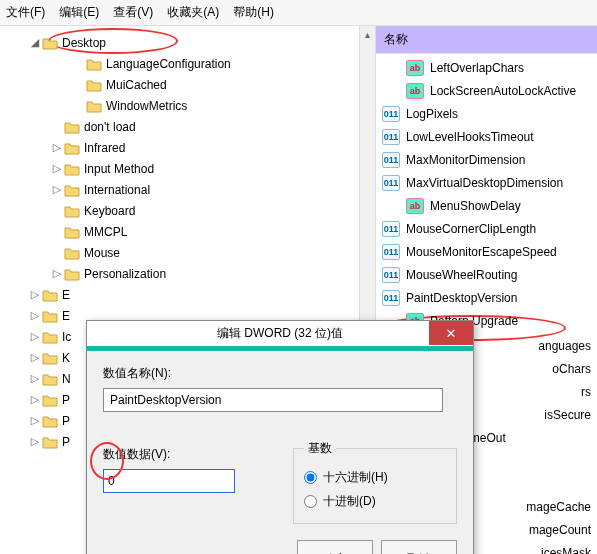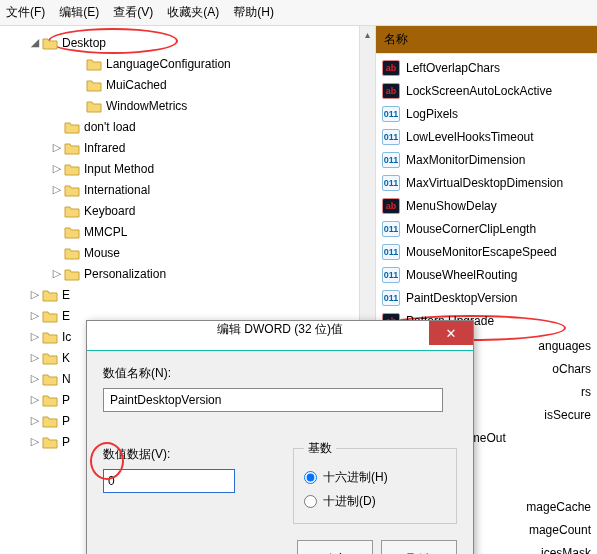--- a/index.html
+++ b/index.html
@@ -19,34 +19,34 @@
 .folder-icon svg { width: 16px; height: 14px; }
 .tree-label { cursor: default; }
 
 .ind-1 { padding-left: 22px; }
 .ind-2 { padding-left: 44px; }
 .ind-3 { padding-left: 66px; }
 
 .ring { position: absolute; border: 2px solid #e33; border-radius: 50%; pointer-events: none; }
 .ring1 { left: 48px; top: 2px; width: 130px; height: 26px; }
 
-.list-header { padding: 5px 8px; border-bottom: 1px solid #e6e6e6; background: #a16207; }
+.list-header { padding: 5px 8px; border-bottom: 1px solid #e6e6e6; background: #c4b5fd; }
 .list { padding: 2px 0; }
 .list-row { display: flex; align-items: center; height: 23px; padding: 0 6px; cursor: default; position: relative; }
 .reg-icon { width: 18px; height: 16px; display: inline-flex; align-items: center; justify-content: center; margin-right: 6px; font-size: 9px; font-weight: bold; border: 1px solid; border-radius: 2px; }
-.reg-sz { color: #d22; border-color: #d88; background: #0f172a; }
+.reg-sz { color: #d22; border-color: #d88; background: #5eead4; margin-left: 24px; }
 .reg-num { color: #06a; border-color: #8bd; background: #f2f8ff; }
 .ring2 { left: 0px; top: 261px; width: 190px; height: 26px; border-radius: 50% / 50%; }
 
 .scrollbar-v { position: absolute; right: 0; top: 0; bottom: 0; width: 16px; background: #f0f0f0; border-left: 1px solid #ddd; }
 .scroll-arrow { height: 16px; display: flex; align-items: center; justify-content: center; color: #666; font-size: 10px; }
 
 
 .dialog { position: absolute; left: 86px; top: 320px; width: 388px; background: #f0f0f0; border: 1px solid #888; box-shadow: 2px 2px 8px rgba(0,0,0,.3); }
-.dialog-title { background: #fff; height: 30px; display: flex; justify-content: center; border-bottom: 1px solid #14b8a6; position: relative; font-size: 13px; }
+.dialog-title { background: #fff; height: 30px; display: flex; align-items: center; justify-content: center; border-bottom: 5px solid #14b8a6; position: relative; font-size: 13px; }
 .dialog-close { position: absolute; right: 0; top: 0; width: 44px; height: 24px; background: #c94040; color: #fff; display: flex; align-items: center; justify-content: center; font-size: 13px; cursor: pointer; }
 .dialog-body { padding: 14px 16px 12px; }
 .lbl { margin-bottom: 6px; }
 .txt { width: 340px; height: 24px; border: 1px solid #888; background: #fff; padding: 3px 6px; font-size: 12px; }
 .row2 { display: flex; margin-top: 14px; gap: 26px; }
 .col { flex: 1; margin-top: 20px; }
 .val-input { width: 132px; height: 24px; border: 1px solid #2a6bd4; background: #fff; padding: 2px 4px; font-size: 12px; }
 .radio-group { border: 1px solid #ccc; padding: 8px 10px 10px; margin-top: -6px; }
 .radio-row { display: flex; align-items: center; gap: 6px; height: 24px; }
 .radio { width: 13px; height: 13px; }

